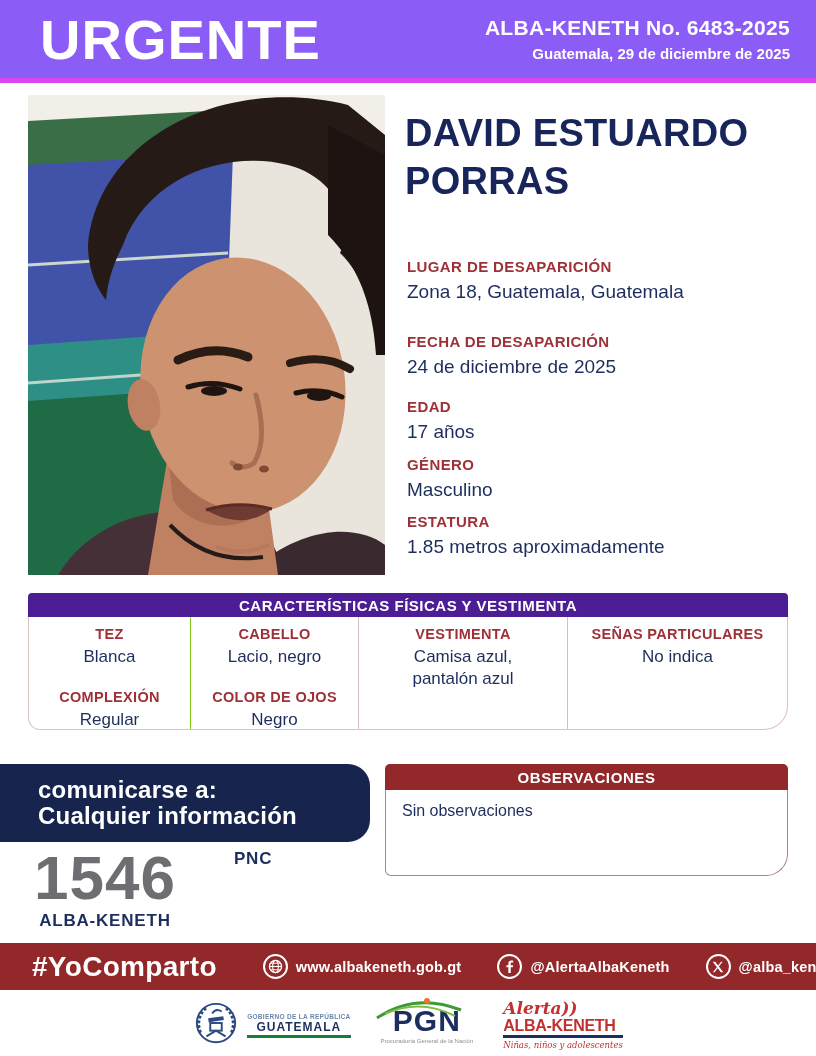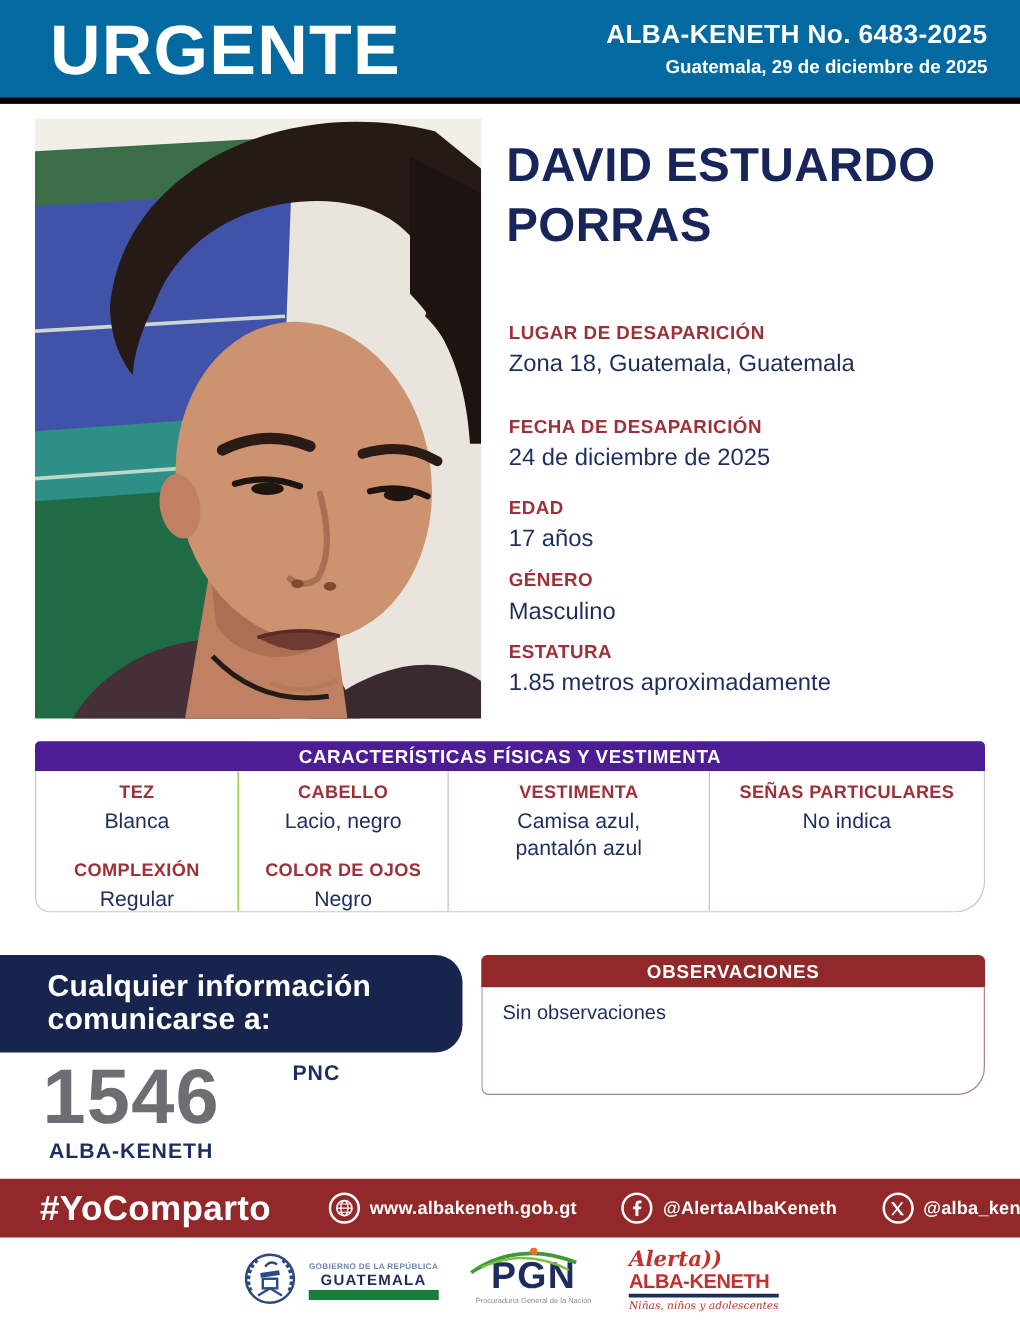--- a/index.html
+++ b/index.html
@@ -7,22 +7,22 @@
   body {
     position:relative;
     font-family:"Liberation Sans","DejaVu Sans",sans-serif;
     background:#ffffff;
     overflow:hidden;
     color:#1a2b5c;
   }
   
   .header {
     position:absolute; left:0; top:0; width:816px; height:83px;
-    background:#0369a1;
-    border-bottom:5px solid #000000;
+    background:#8b5cf6;
+    border-bottom:5px solid #d946ef;
     display:flex; align-items:center; justify-content:space-between;
   }
   .header-title {
     margin-left:40px;
     font-size:56px; font-weight:800; color:#ffffff; letter-spacing:1px;
   }
   .header-right { margin-right:26px; text-align:right; color:#ffffff; }
   .header-case { font-size:21px; font-weight:800; letter-spacing:.3px; }
   .header-date { font-size:15px; font-weight:700; margin-top:5px; }
 
@@ -107,21 +107,21 @@
   .flink-text { font-size:14.5px; font-weight:700; letter-spacing:.2px; }
 
   
   .logos {
     position:absolute; left:0; top:996px; width:816px; height:58px;
     display:flex; align-items:center; justify-content:center; gap:30px;
   }
   .logo-gov { display:flex; align-items:center; gap:8px; }
   .gov-text { text-align:center; }
   .gov-line1 { font-size:6.5px; font-weight:700; color:#6c86ad; letter-spacing:.3px; }
-  .gov-line2 { font-size:12px; font-weight:800; color:#1d2e5e; letter-spacing:1px; border-bottom:8px solid #15803d; padding-bottom:1px; }
+  .gov-line2 { font-size:12px; font-weight:800; color:#1d2e5e; letter-spacing:1px; border-bottom:3px solid #15803d; padding-bottom:1px; }
   .logo-pgn { text-align:center; position:relative; }
   .pgn-acronym { font-size:30px; font-weight:800; color:#1d2e5e; letter-spacing:1px; line-height:1; }
   .pgn-sub { font-size:6px; color:#8a8f96; margin-top:2px; }
   .pgn-swoosh { position:absolute; left:-6px; top:-8px; }
   .logo-alba { text-align:left; }
   .alba-script { font-family:"DejaVu Serif","Liberation Serif",serif; font-style:italic; font-size:17px; font-weight:700; color:#c2312f; line-height:1; }
   .alba-name { font-size:16px; font-weight:800; color:#c2312f; letter-spacing:-.3px; line-height:1.1; border-bottom:3px solid #1d2e5e; padding-bottom:1px; }
   .alba-tag { font-family:"DejaVu Serif","Liberation Serif",serif; font-style:italic; font-size:8.5px; color:#c2312f; margin-top:2px; }
 </style>
 </head>
@@ -242,22 +242,22 @@
     <div class="char-col c4">
       <div class="cell">
         <div class="cell-label">SEÑAS PARTICULARES</div>
         <div class="cell-value">No indica</div>
       </div>
     </div>
   </div>
 </div>
 
 <div class="contact-box">
+  <div class="contact-line">comunicarse a:</div>
   <div class="contact-line">Cualquier información</div>
-  <div class="contact-line">comunicarse a:</div>
 </div>
 
 <div class="numbers">
   <div class="number-item">
     <div class="number-big">1546</div>
     <div class="number-label">ALBA-KENETH</div>
   </div>
   <div class="number-item">
     <div class="number-label">PNC</div>
   </div>

